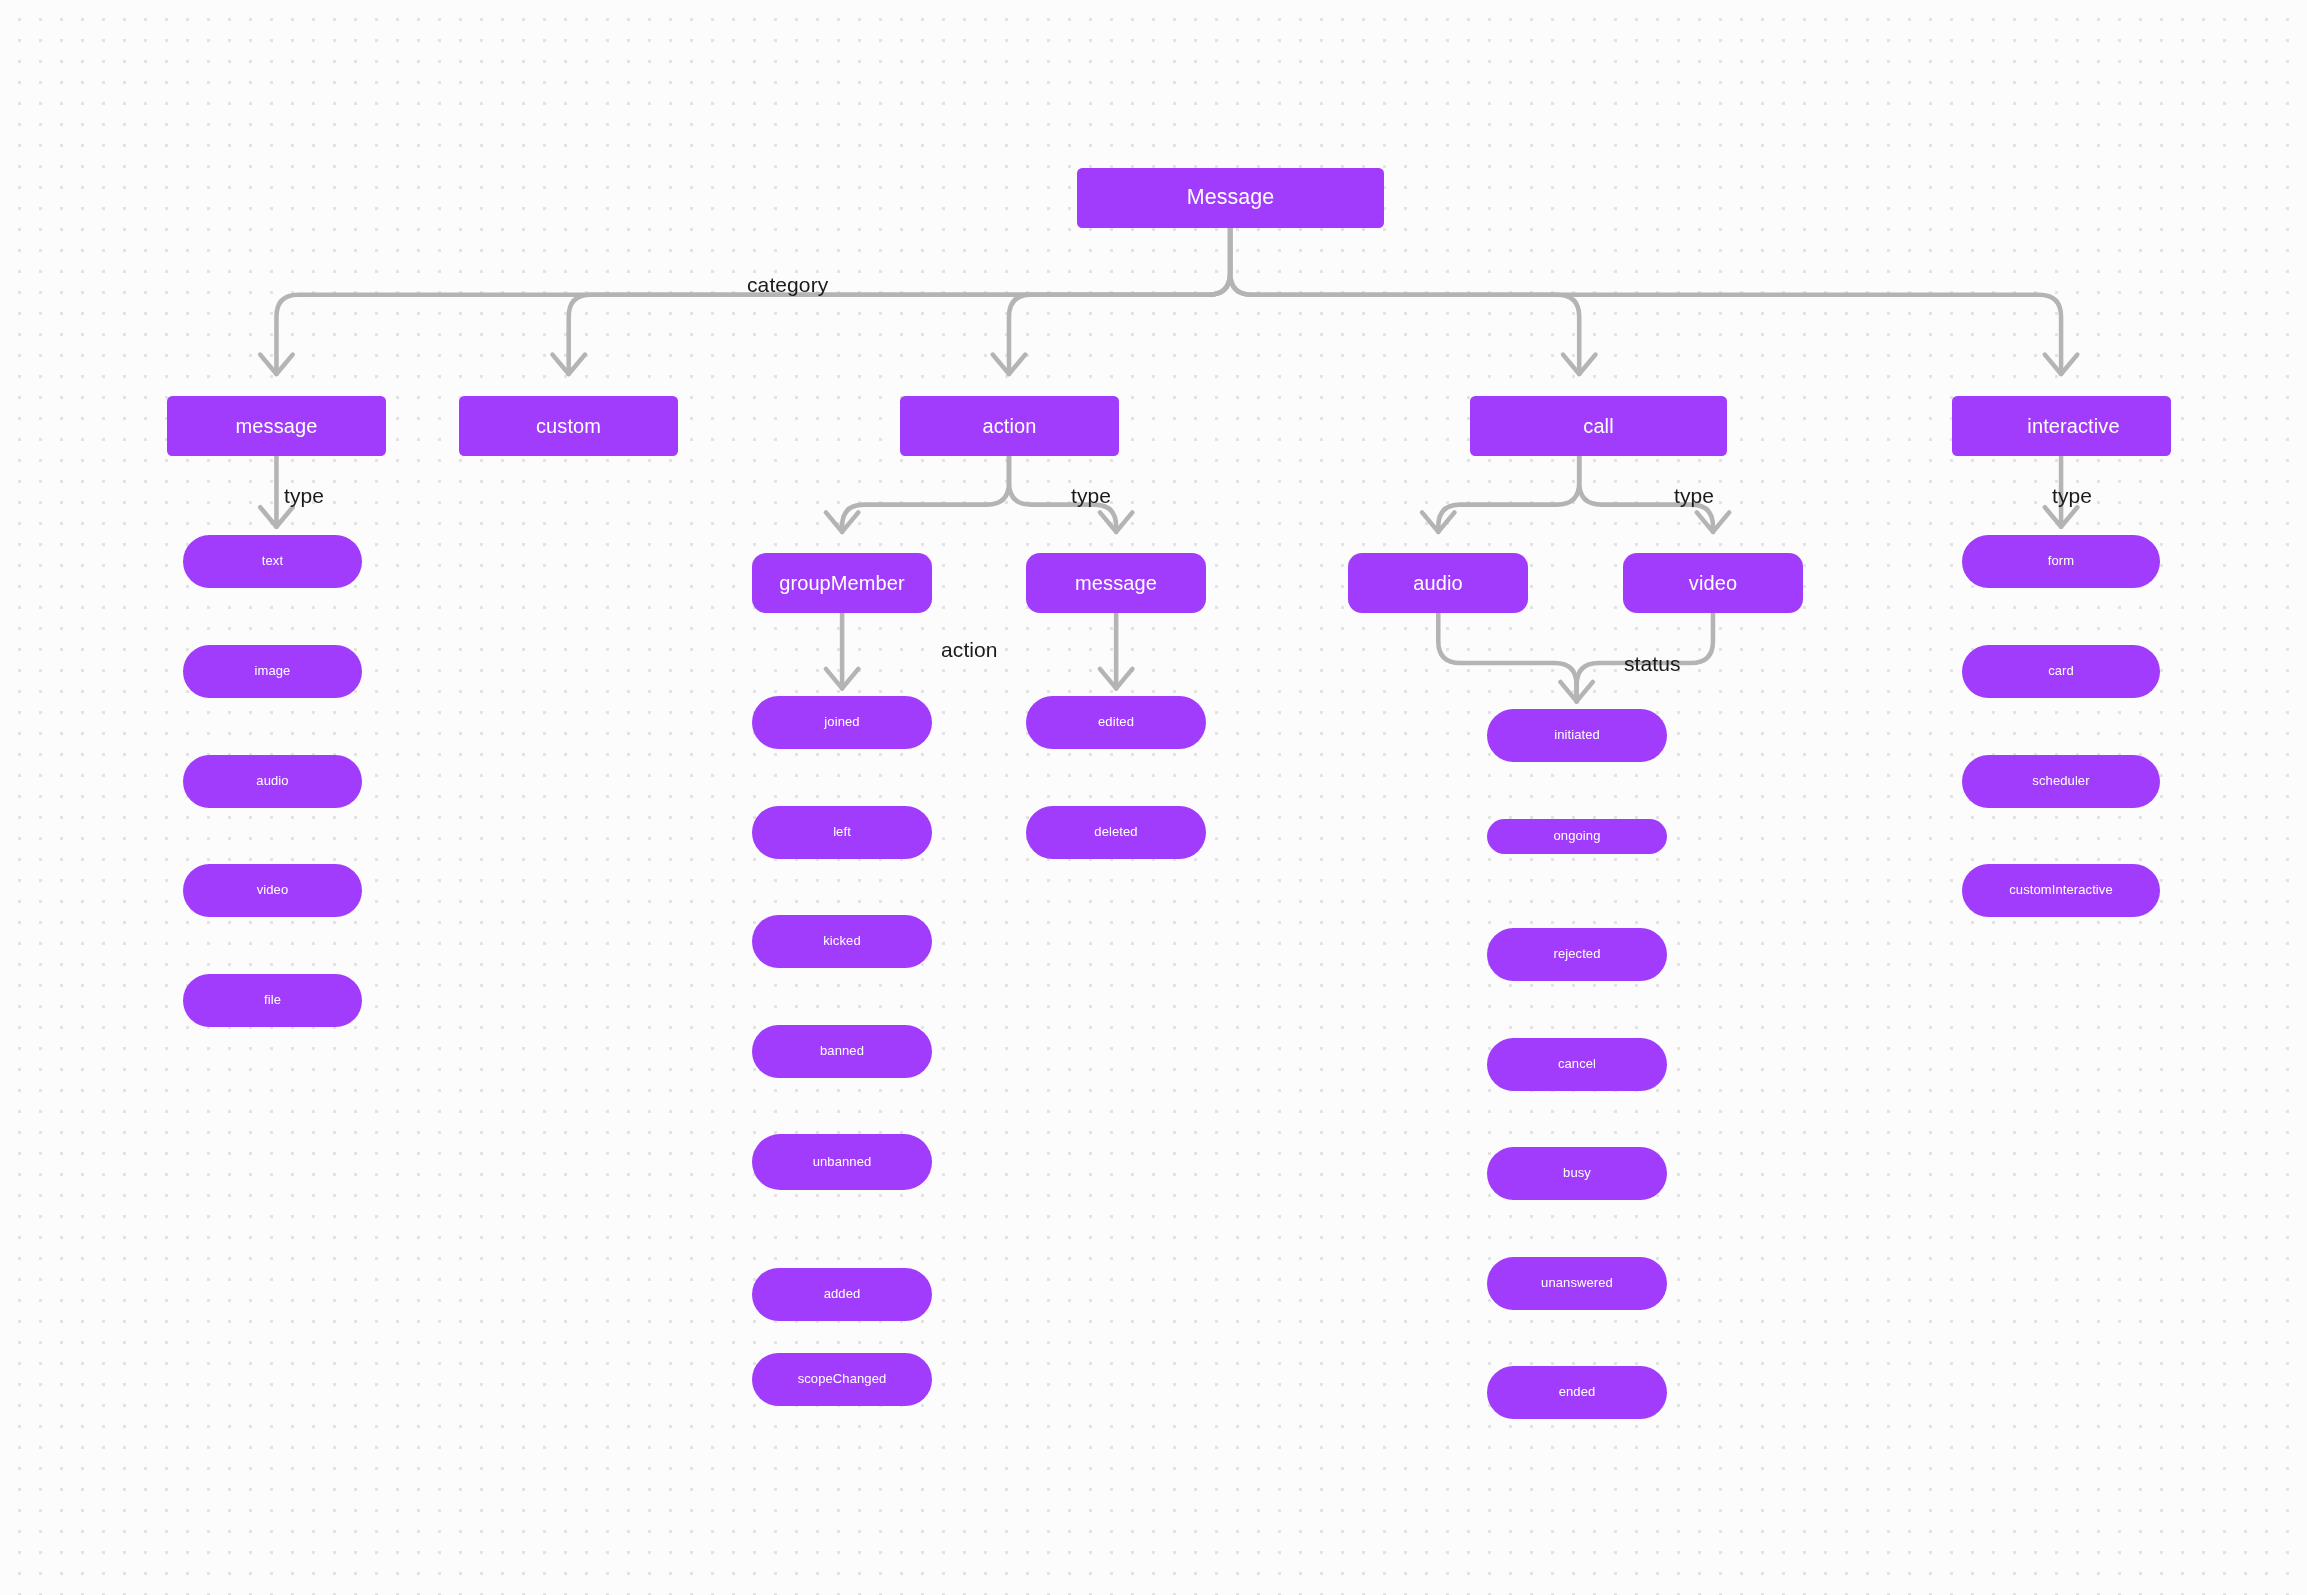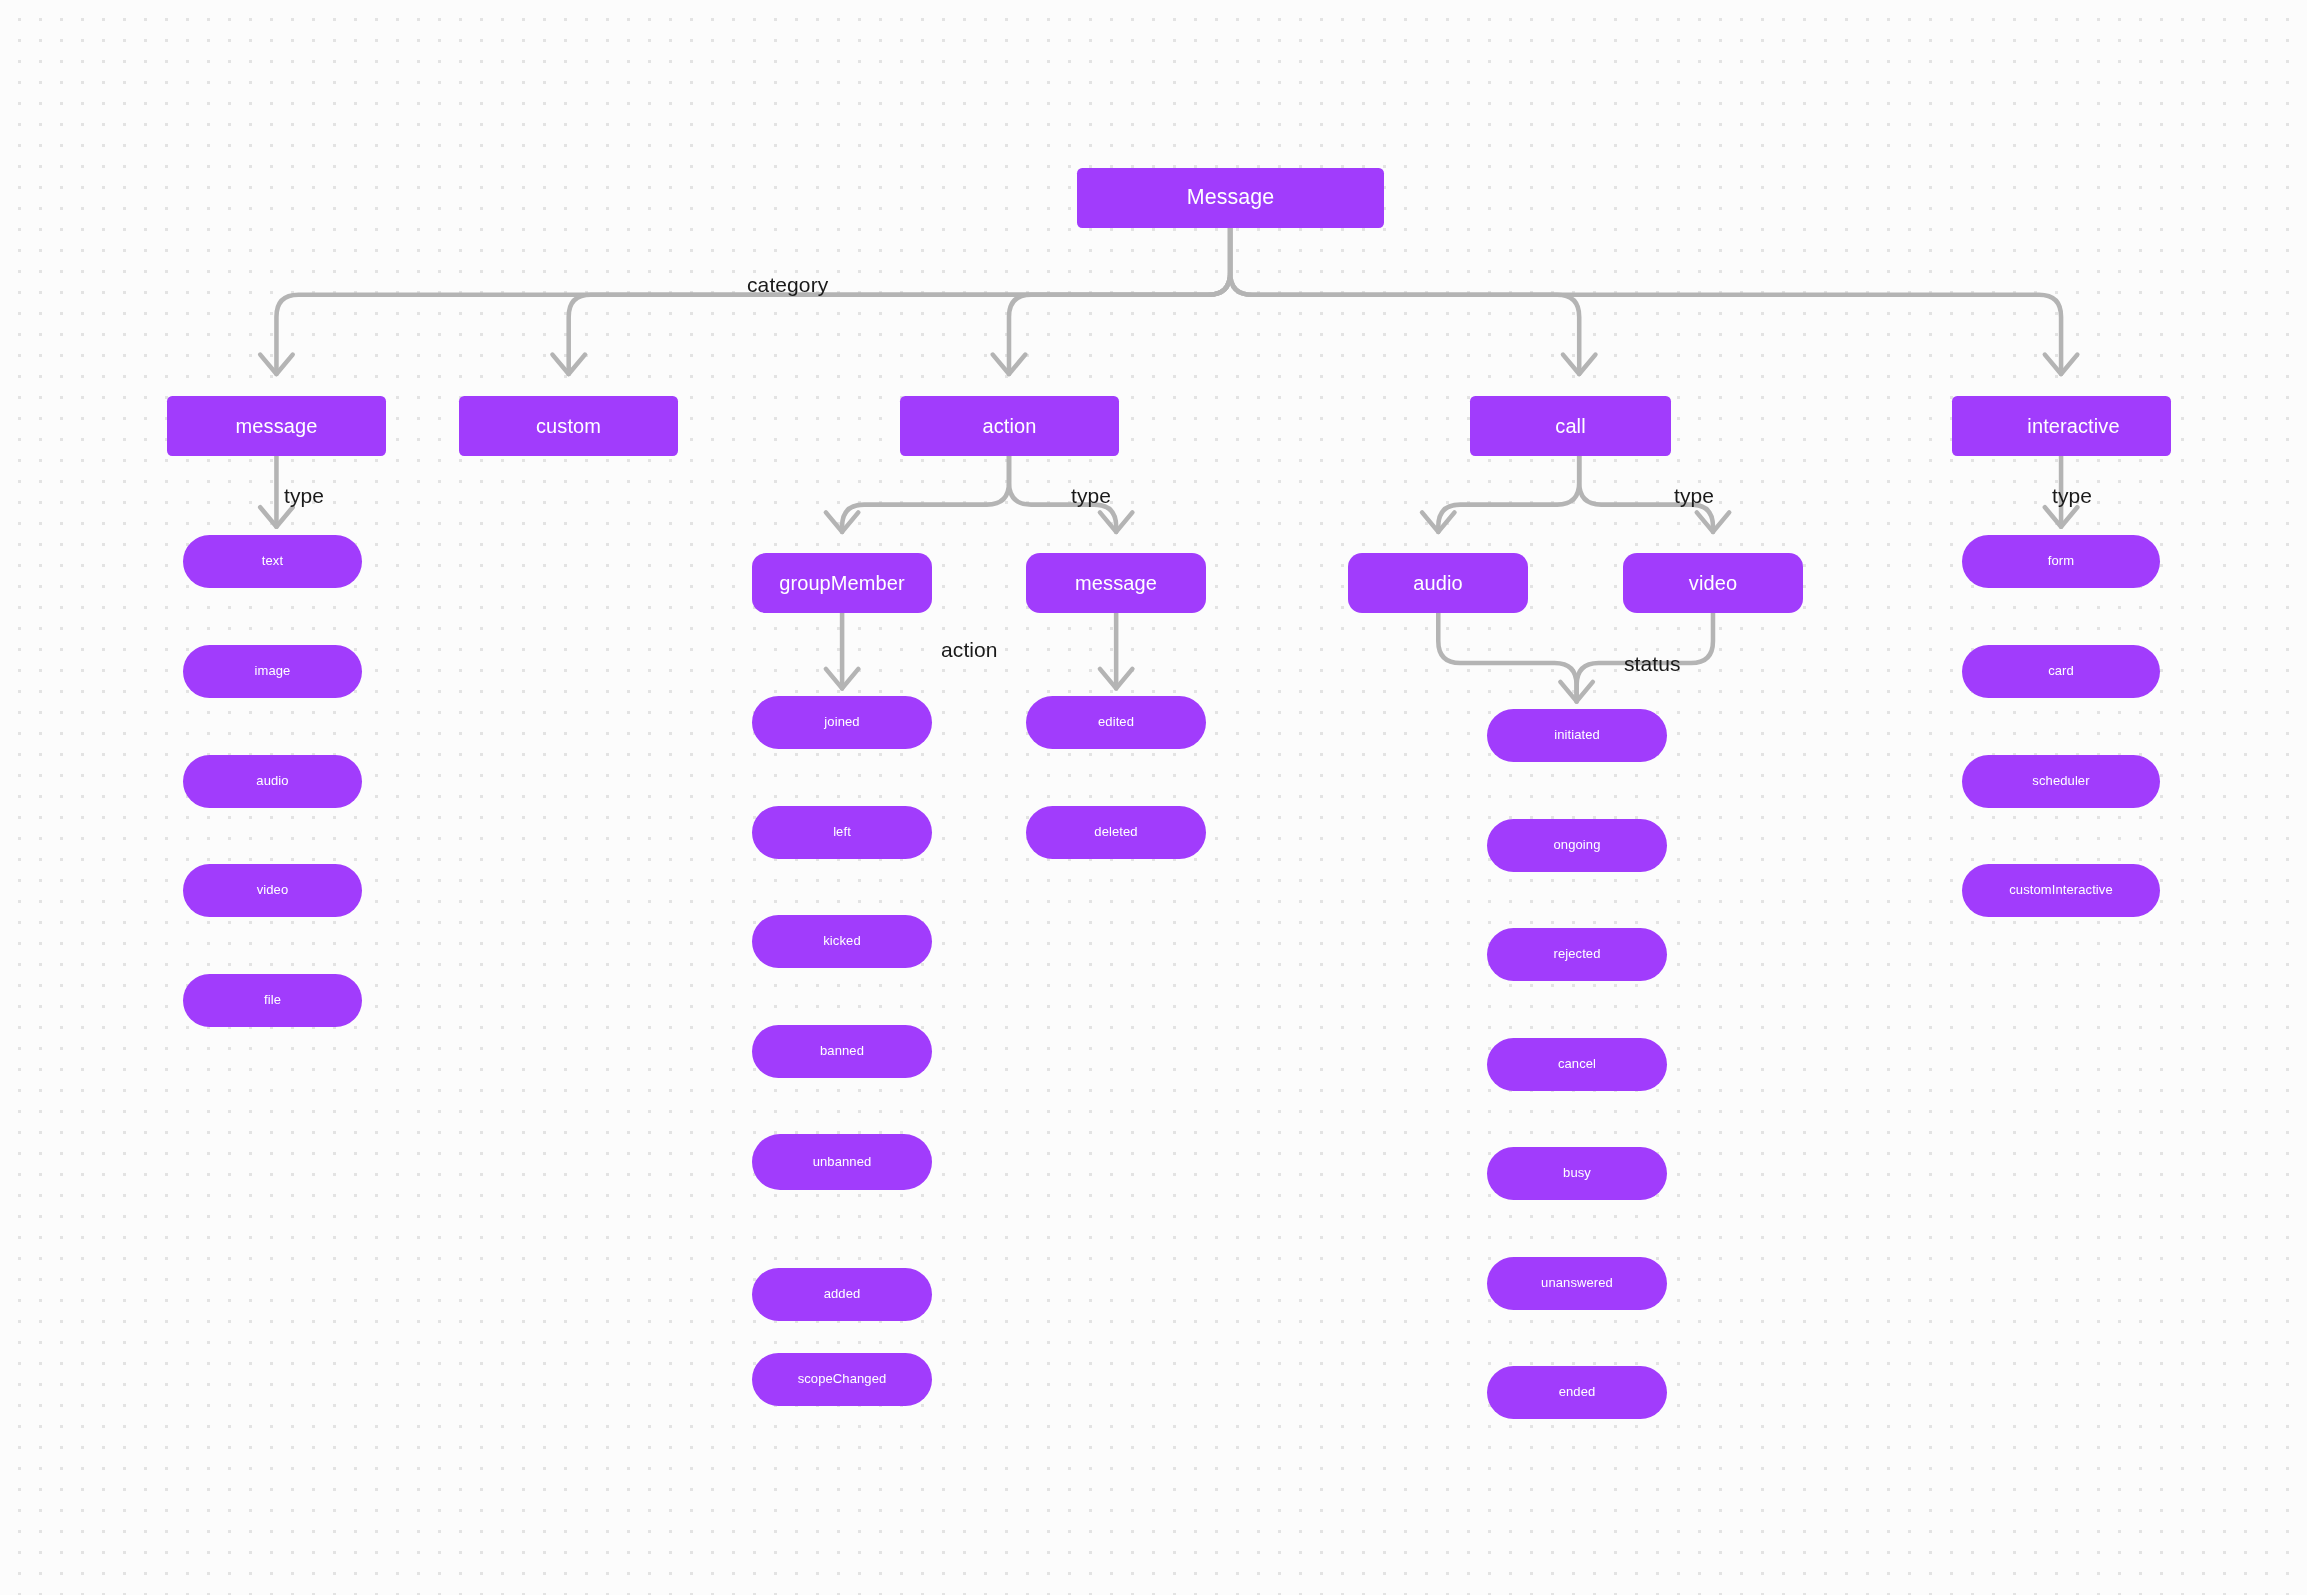--- a/index.html
+++ b/index.html
@@ -112,25 +112,25 @@
     <div class="node leaf" style="left: 752px; top: 696px; width: 180px; height: 53px; background: rgb(161, 60, 252); color: rgb(255, 255, 255);">joined</div>
     <div class="node leaf" style="left: 752px; top: 806px; width: 180px; height: 53px; background: rgb(161, 60, 252); color: rgb(255, 255, 255);">left</div>
     <div class="node leaf" style="left: 752px; top: 915px; width: 180px; height: 53px; background: rgb(161, 60, 252); color: rgb(255, 255, 255);">kicked</div>
     <div class="node leaf" style="left: 752px; top: 1025px; width: 180px; height: 53px; background: rgb(161, 60, 252); color: rgb(255, 255, 255);">banned</div>
     <div class="node leaf" style="left: 752px; top: 1134px; width: 180px; height: 56px; background: rgb(161, 60, 252); color: rgb(255, 255, 255);">unbanned</div>
     <div class="node leaf" style="left: 752px; top: 1244px; width: 180px; height: 53px; background: rgb(161, 60, 252); color: rgb(255, 255, 255); margin-top: 24px;">added</div>
     <div class="node leaf" style="left: 752px; top: 1353px; width: 180px; height: 53px; background: rgb(161, 60, 252); color: rgb(255, 255, 255);">scopeChanged</div>
     <div class="node mid" style="left: 1026px; top: 553px; width: 180px; height: 60px; background: rgb(161, 60, 252); color: rgb(255, 255, 255);">message</div>
     <div class="node leaf" style="left: 1026px; top: 696px; width: 180px; height: 53px; background: rgb(161, 60, 252); color: rgb(255, 255, 255);">edited</div>
     <div class="node leaf" style="left: 1026px; top: 806px; width: 180px; height: 53px; background: rgb(161, 60, 252); color: rgb(255, 255, 255);">deleted</div>
-    <div class="node cat" style="left: 1470px; top: 396px; width: 201px; height: 60px; background: rgb(161, 60, 252); color: rgb(255, 255, 255);">call</div>
+    <div class="node cat" style="left: 1470px; top: 396px; width: 257px; height: 60px; background: rgb(161, 60, 252); color: rgb(255, 255, 255);">call</div>
     <div class="node mid" style="left: 1348px; top: 553px; width: 180px; height: 60px; background: rgb(161, 60, 252); color: rgb(255, 255, 255);">audio</div>
     <div class="node mid" style="left: 1623px; top: 553px; width: 180px; height: 60px; background: rgb(161, 60, 252); color: rgb(255, 255, 255);">video</div>
     <div class="node leaf" style="left: 1487px; top: 709px; width: 180px; height: 53px; background: rgb(161, 60, 252); color: rgb(255, 255, 255);">initiated</div>
-    <div class="node leaf" style="left: 1487px; top: 819px; width: 180px; height: 53px; background: rgb(161, 60, 252); color: rgb(255, 255, 255);">ongoing</div>
+    <div class="node leaf" style="left: 1487px; top: 819px; width: 180px; height: 35px; background: rgb(161, 60, 252); color: rgb(255, 255, 255);">ongoing</div>
     <div class="node leaf" style="left: 1487px; top: 928px; width: 180px; height: 53px; background: rgb(161, 60, 252); color: rgb(255, 255, 255);">rejected</div>
     <div class="node leaf" style="left: 1487px; top: 1038px; width: 180px; height: 53px; background: rgb(161, 60, 252); color: rgb(255, 255, 255);">cancel</div>
     <div class="node leaf" style="left: 1487px; top: 1147px; width: 180px; height: 53px; background: rgb(161, 60, 252); color: rgb(255, 255, 255);">busy</div>
     <div class="node leaf" style="left: 1487px; top: 1257px; width: 180px; height: 53px; background: rgb(161, 60, 252); color: rgb(255, 255, 255);">unanswered</div>
     <div class="node leaf" style="left: 1487px; top: 1366px; width: 180px; height: 53px; background: rgb(161, 60, 252); color: rgb(255, 255, 255);">ended</div>
     <div class="node cat" style="left: 1952px; top: 396px; width: 219px; height: 60px; background: rgb(161, 60, 252); color: rgb(255, 255, 255); padding-left: 24px;">interactive</div>
     <div class="node leaf" style="left: 1962px; top: 535px; width: 198px; height: 53px; background: rgb(161, 60, 252); color: rgb(255, 255, 255);">form</div>
     <div class="node leaf" style="left: 1962px; top: 645px; width: 198px; height: 53px; background: rgb(161, 60, 252); color: rgb(255, 255, 255);">card</div>
     <div class="node leaf" style="left: 1962px; top: 755px; width: 198px; height: 53px; background: rgb(161, 60, 252); color: rgb(255, 255, 255);">scheduler</div>
     <div class="node leaf" style="left: 1962px; top: 864px; width: 198px; height: 53px; background: rgb(161, 60, 252); color: rgb(255, 255, 255);">customInteractive</div>

